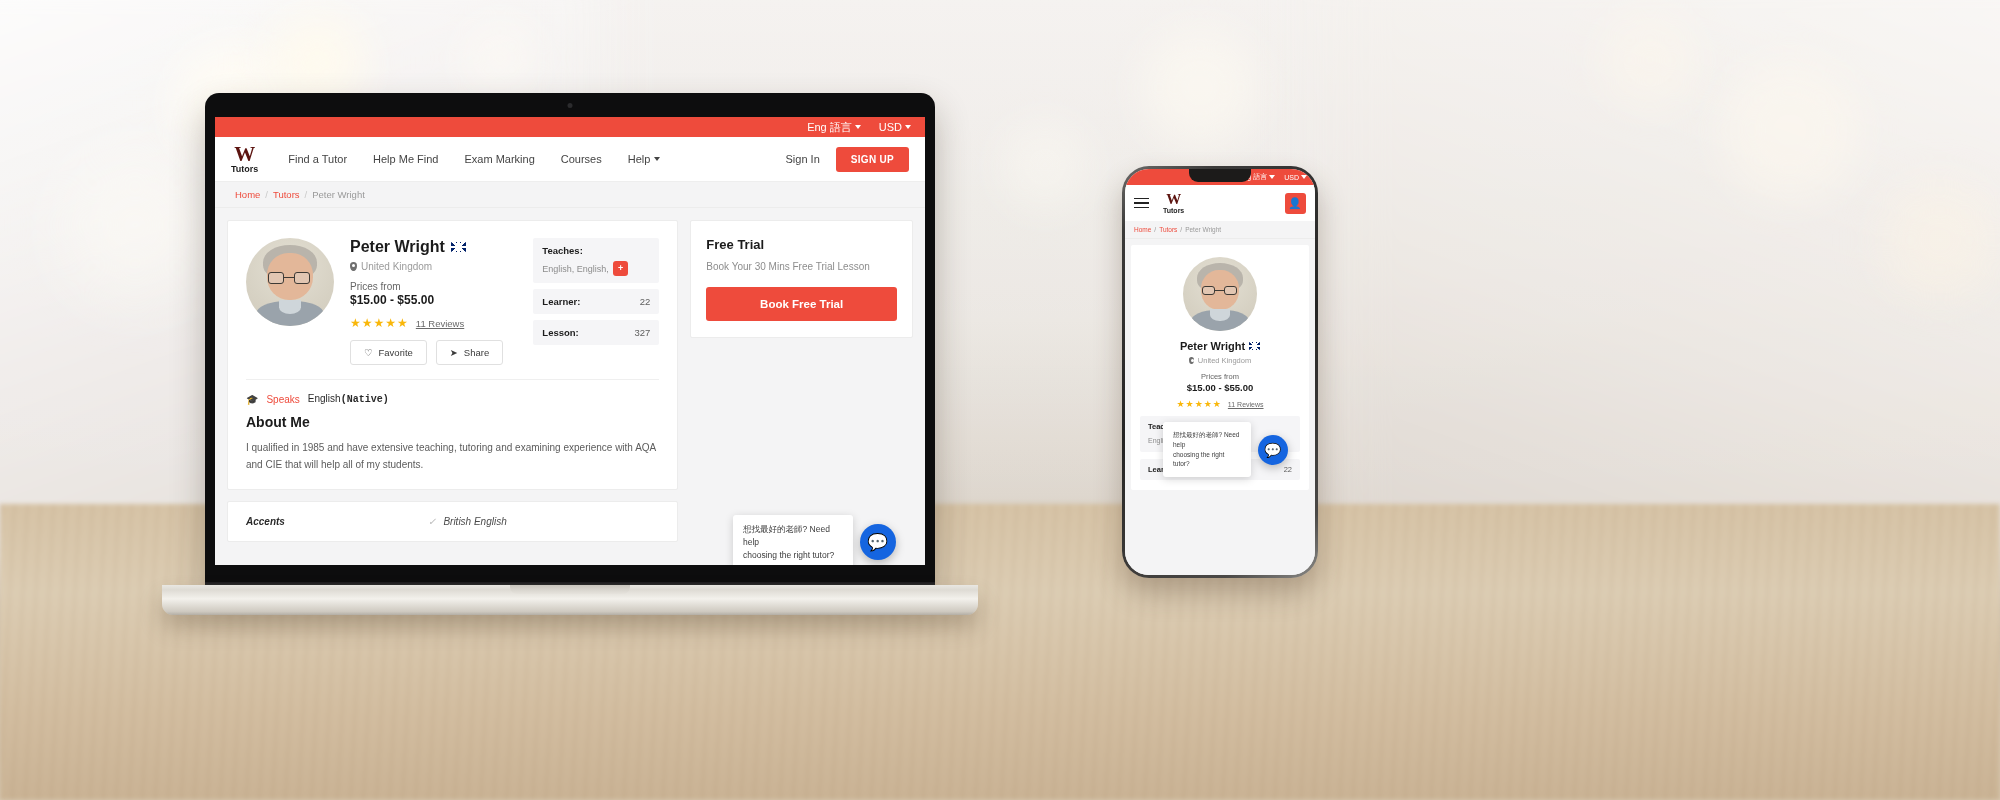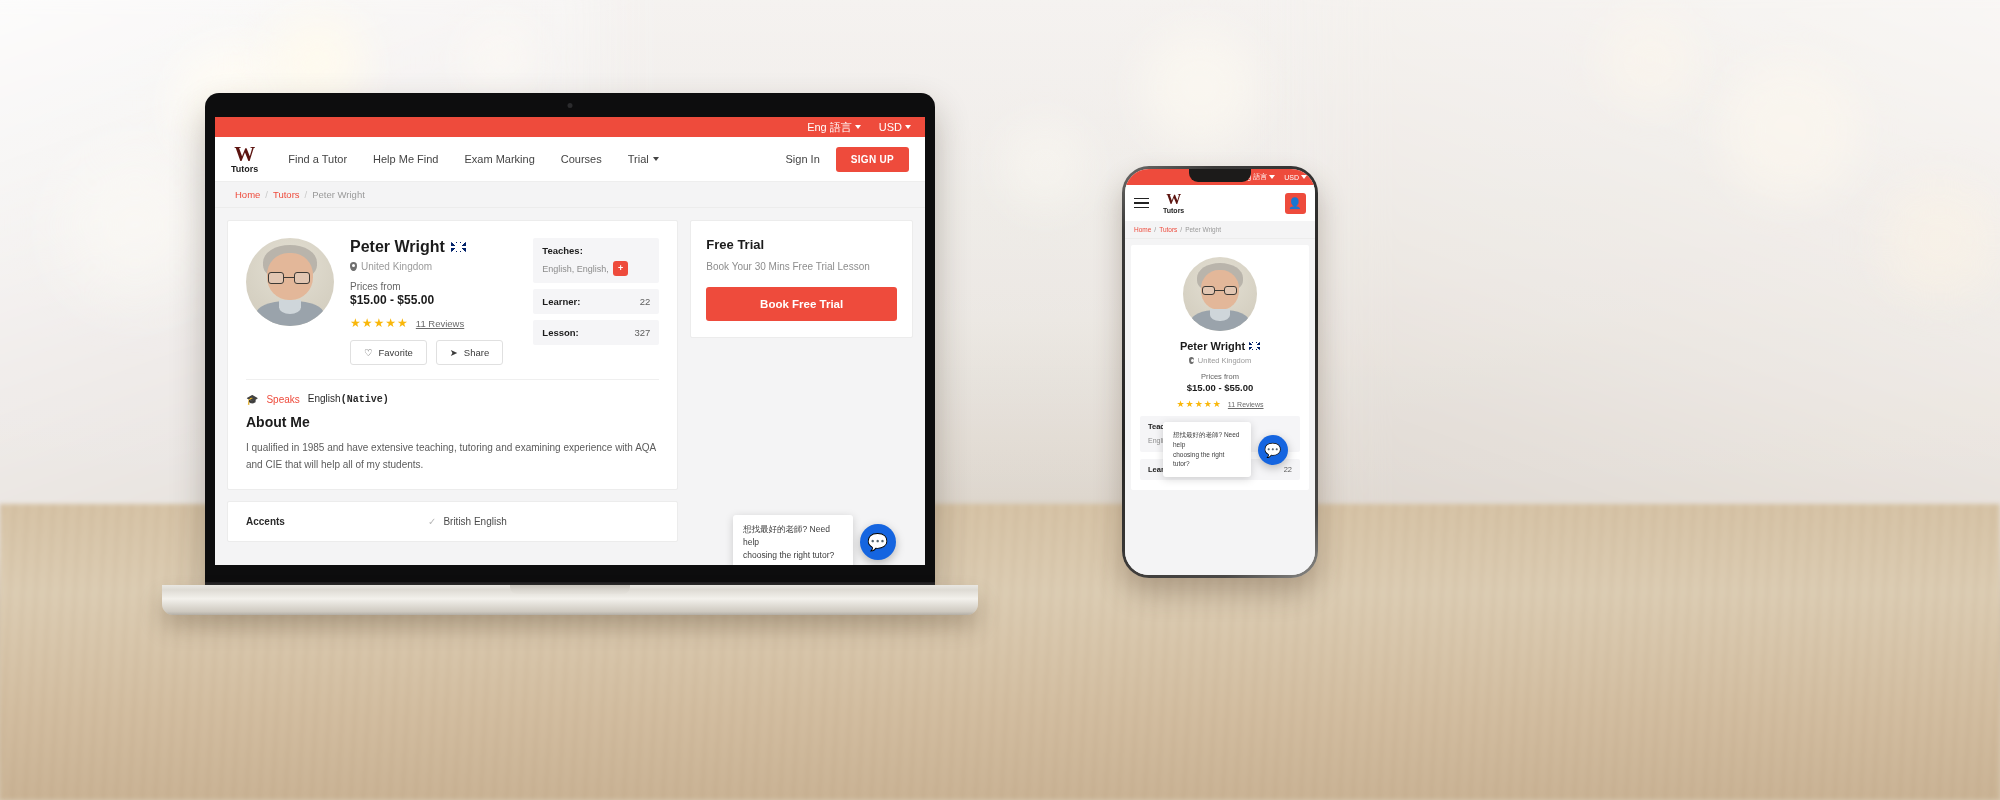--- a/index.html
+++ b/index.html
@@ -210,21 +210,21 @@
   .speaks-wrap { padding: 13px 18px 16px 18px; }
   .speaksrow { display: flex; align-items: center; gap: 8px; }
   .speaks-ic { color: #ee4b3c; font-size: 10px; }
   .speaks-lbl { color: #ee4b3c; font-size: 10px; }
   .speaks-val { font-size: 10px; color: #2a2a2a; }
   .speaks-val b { font-weight: 700; font-family: Liberation Mono, monospace; }
   .aboutme { font-size: 14px; font-weight: 700; color: #1b1b1b; margin-top: 9px; }
   .abouttext { font-size: 10px; color: #5c5c5c; line-height: 1.65; margin-top: 10px; }
 
   .sec-head { padding: 15px 18px; font-size: 13px; font-weight: 700; color: #1b1b1b; border-bottom: 1px solid #efefef; }
-  .sec-row { padding: 14px 18px; display: flex; align-items: flex-end; font-size: 10px; }
+  .sec-row { padding: 14px 18px; display: flex; align-items: flex-end; font-size: 10px; font-style: italic; }
   .sec-row .k { width: 182px; font-weight: 700; color: #2a2a2a; }
   .sec-row .v { color: #4b4b4b; display: flex; align-items: center; gap: 7px; }
   .tick { color: #b9b9b9; font-size: 10px; }
 
   .sidecard { padding: 16px 15px; }
   .side-title { font-size: 13px; font-weight: 700; color: #1b1b1b; }
   .side-sub { font-size: 10px; color: #8d8d8d; margin-top: 9px; }
   .cta {
     background: #ee4b3c; color: #fff; font-size: 11.5px; font-weight: 700;
     text-align: center; padding: 11px 16px; border-radius: 3px; margin-top: 15px;
@@ -321,21 +321,21 @@
           <div class="navlink">
             <span>Help Me Find</span>
           </div>
           <div class="navlink">
             <span>Exam Marking</span>
           </div>
           <div class="navlink">
             <span>Courses</span>
           </div>
           <div class="navlink">
-            <span>Trial</span>
+            <span>Help</span>
             <span class="caret"></span>
           </div>
         </div>
         <div class="nav-right">
           <div class="signin">Sign In</div>
           <div class="signup">SIGN UP</div>
         </div>
       </div>
 
       <div class="crumbs">

